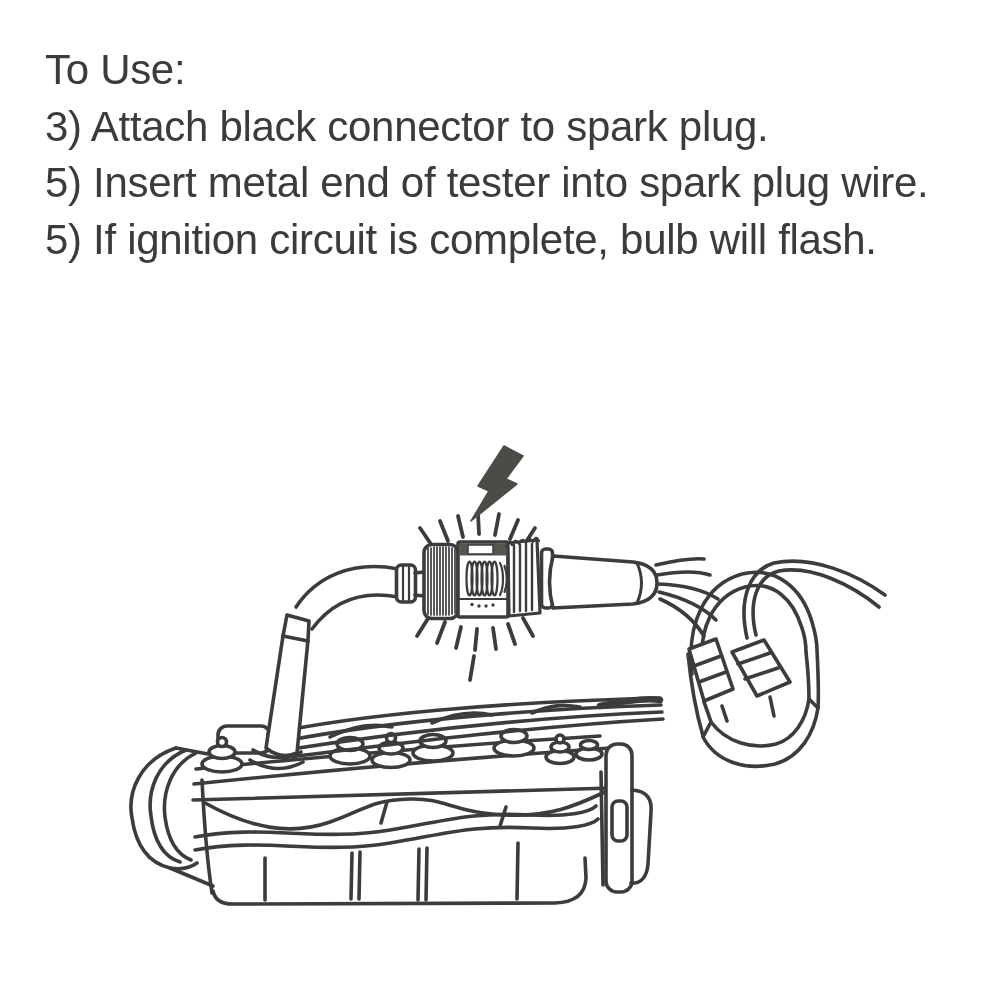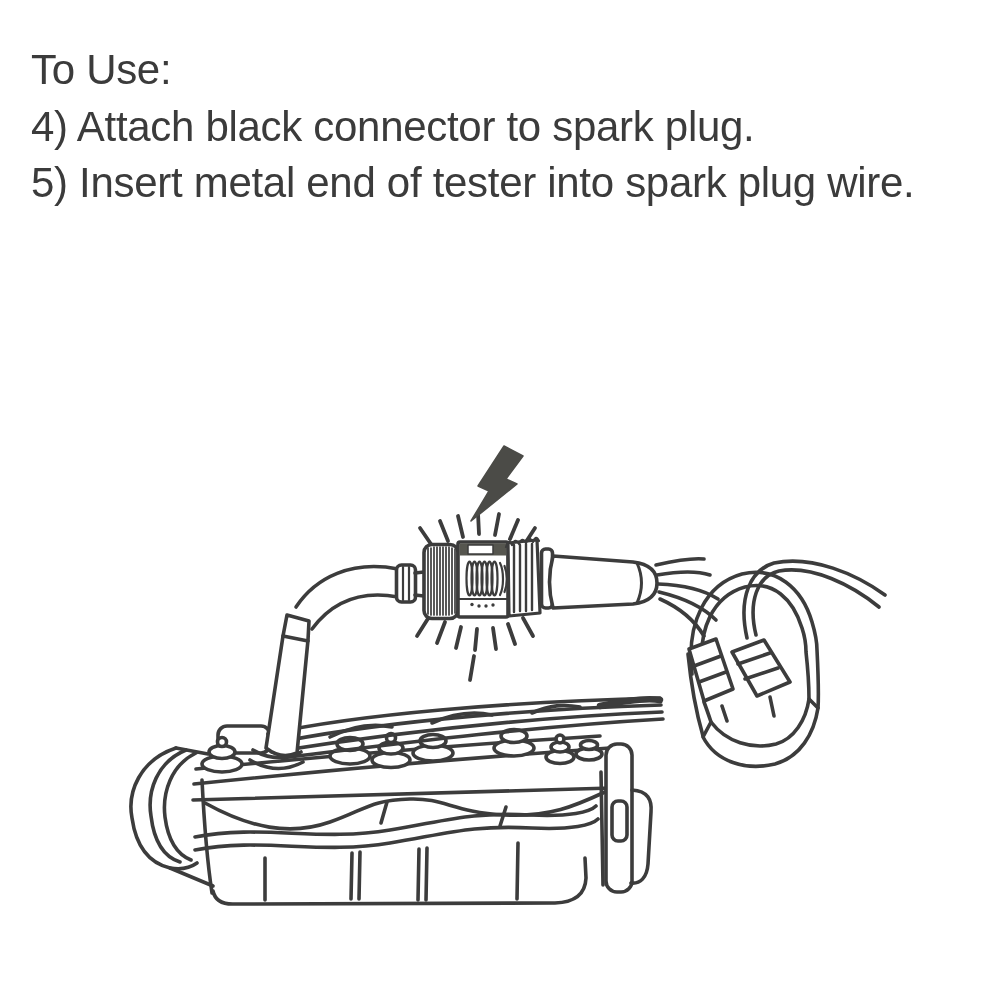--- a/index.html
+++ b/index.html
@@ -1,33 +1,34 @@
 <!DOCTYPE html>
 <html><head>
 <meta charset="utf-8">
 <style>
   html,body{margin:0;padding:0;background:#fff;}
   .page{position:relative;width:1000px;height:1000px;background:#ffffff;overflow:hidden;
         font-family:"Liberation Sans",sans-serif;}
-  .instructions{position:absolute;left:31px;top:42px;color:#3b3b3b;font-size:42px;
+  .instructions{position:absolute;left:45px;top:42px;color:#3b3b3b;font-size:42px;
         line-height:56.5px;letter-spacing:-0.3px;white-space:nowrap;}
   .illustration{position:absolute;left:0;top:0;width:1000px;height:1000px;}
   .ink{stroke:#3c3c3c;fill:none;stroke-linecap:round;stroke-linejoin:round;stroke-width:3.6px;}
   .thin{stroke-width:2.2px;}
   .fillw{fill:#ffffff;}
 </style>
 </head>
 <body>
 
 <div class="page">
 
   <div class="instructions">
     <div>To Use:</div>
-    <div>4) Attach black connector to spark plug.</div>
+    <div>3) Attach black connector to spark plug.</div>
     <div>5) Insert metal end of tester into spark plug wire.</div>
+    <div>5) If ignition circuit is complete, bulb will flash.</div>
   </div>
 
   <svg class="illustration" viewBox="0 0 1000 1000" role="img" aria-label="Line drawing: spark plug tester installed between a spark plug on the engine and the spark plug wire from the distributor cap; flash rays and a lightning bolt show the bulb flashing">
 
     <g class="ink">
 
       <g>
         <path d="M176,748 C140,760 127,792 132,818 C136,846 149,863 170,868 C181,870 190,868 197,863"></path>
         <path d="M186,750 C157,762 147,791 151,816 C154,841 164,857 180,862"></path>
         <path d="M196,753 C171,765 162,793 165,817 C168,840 176,854 191,860"></path>

